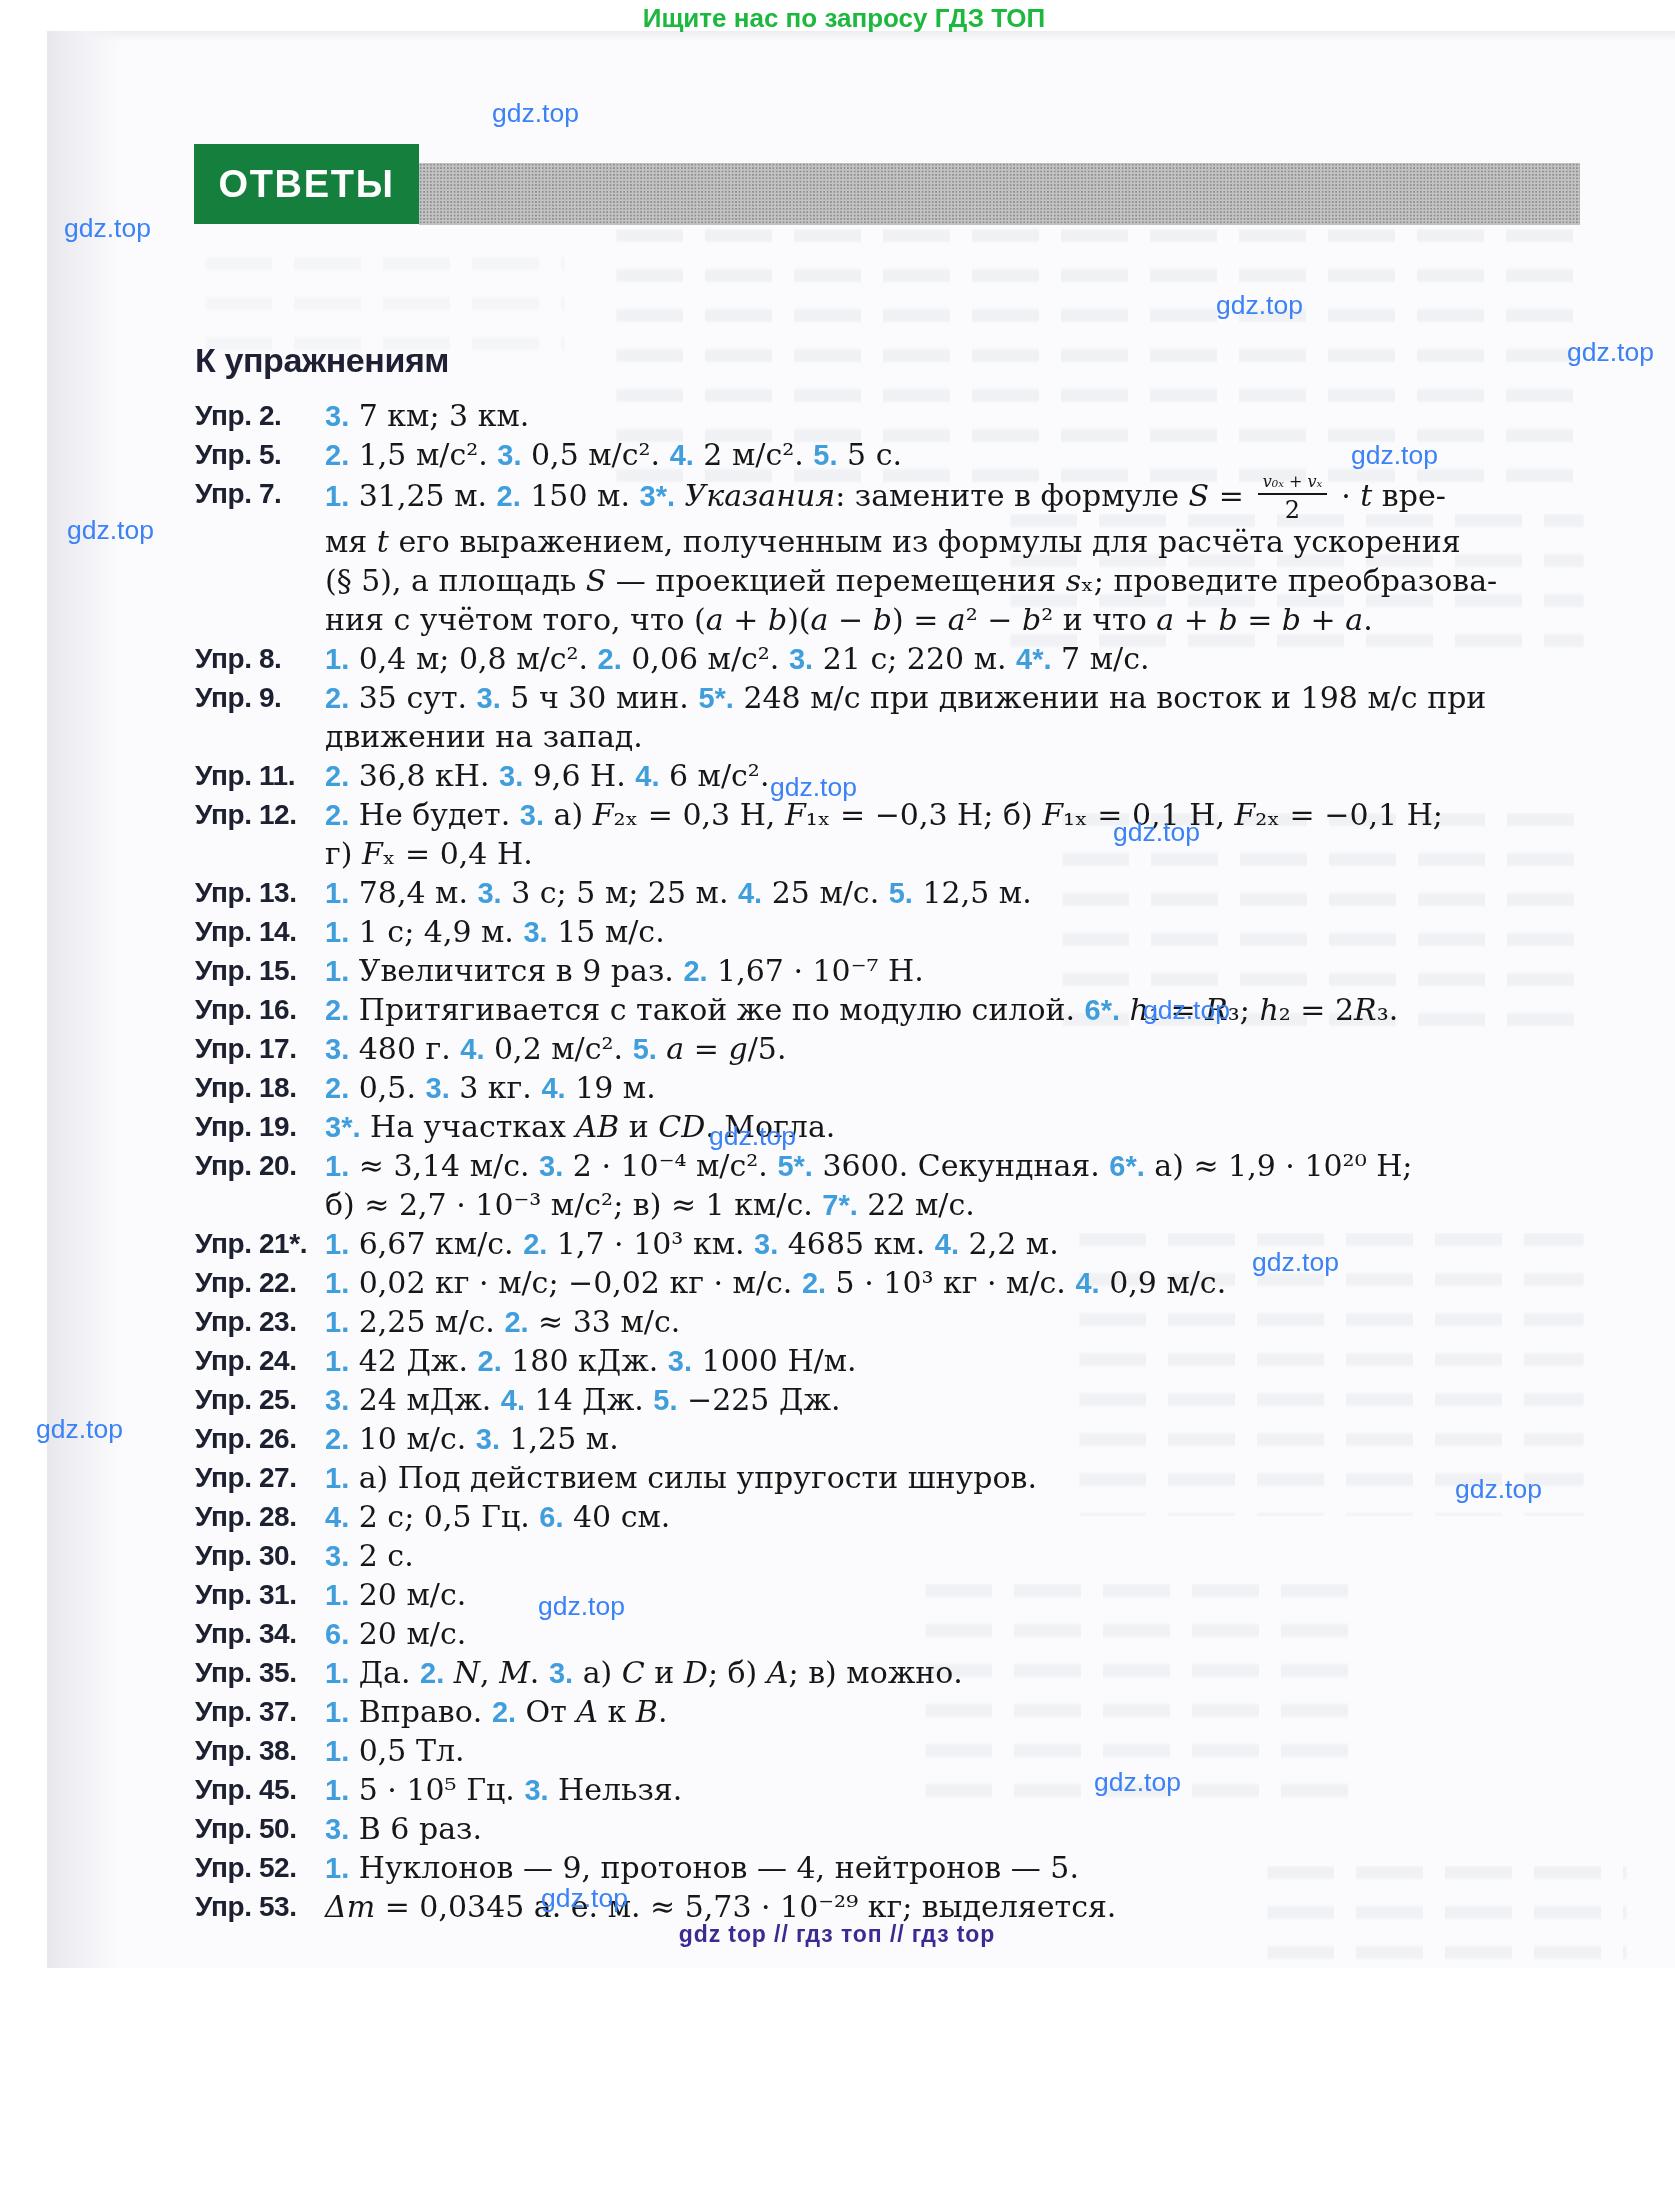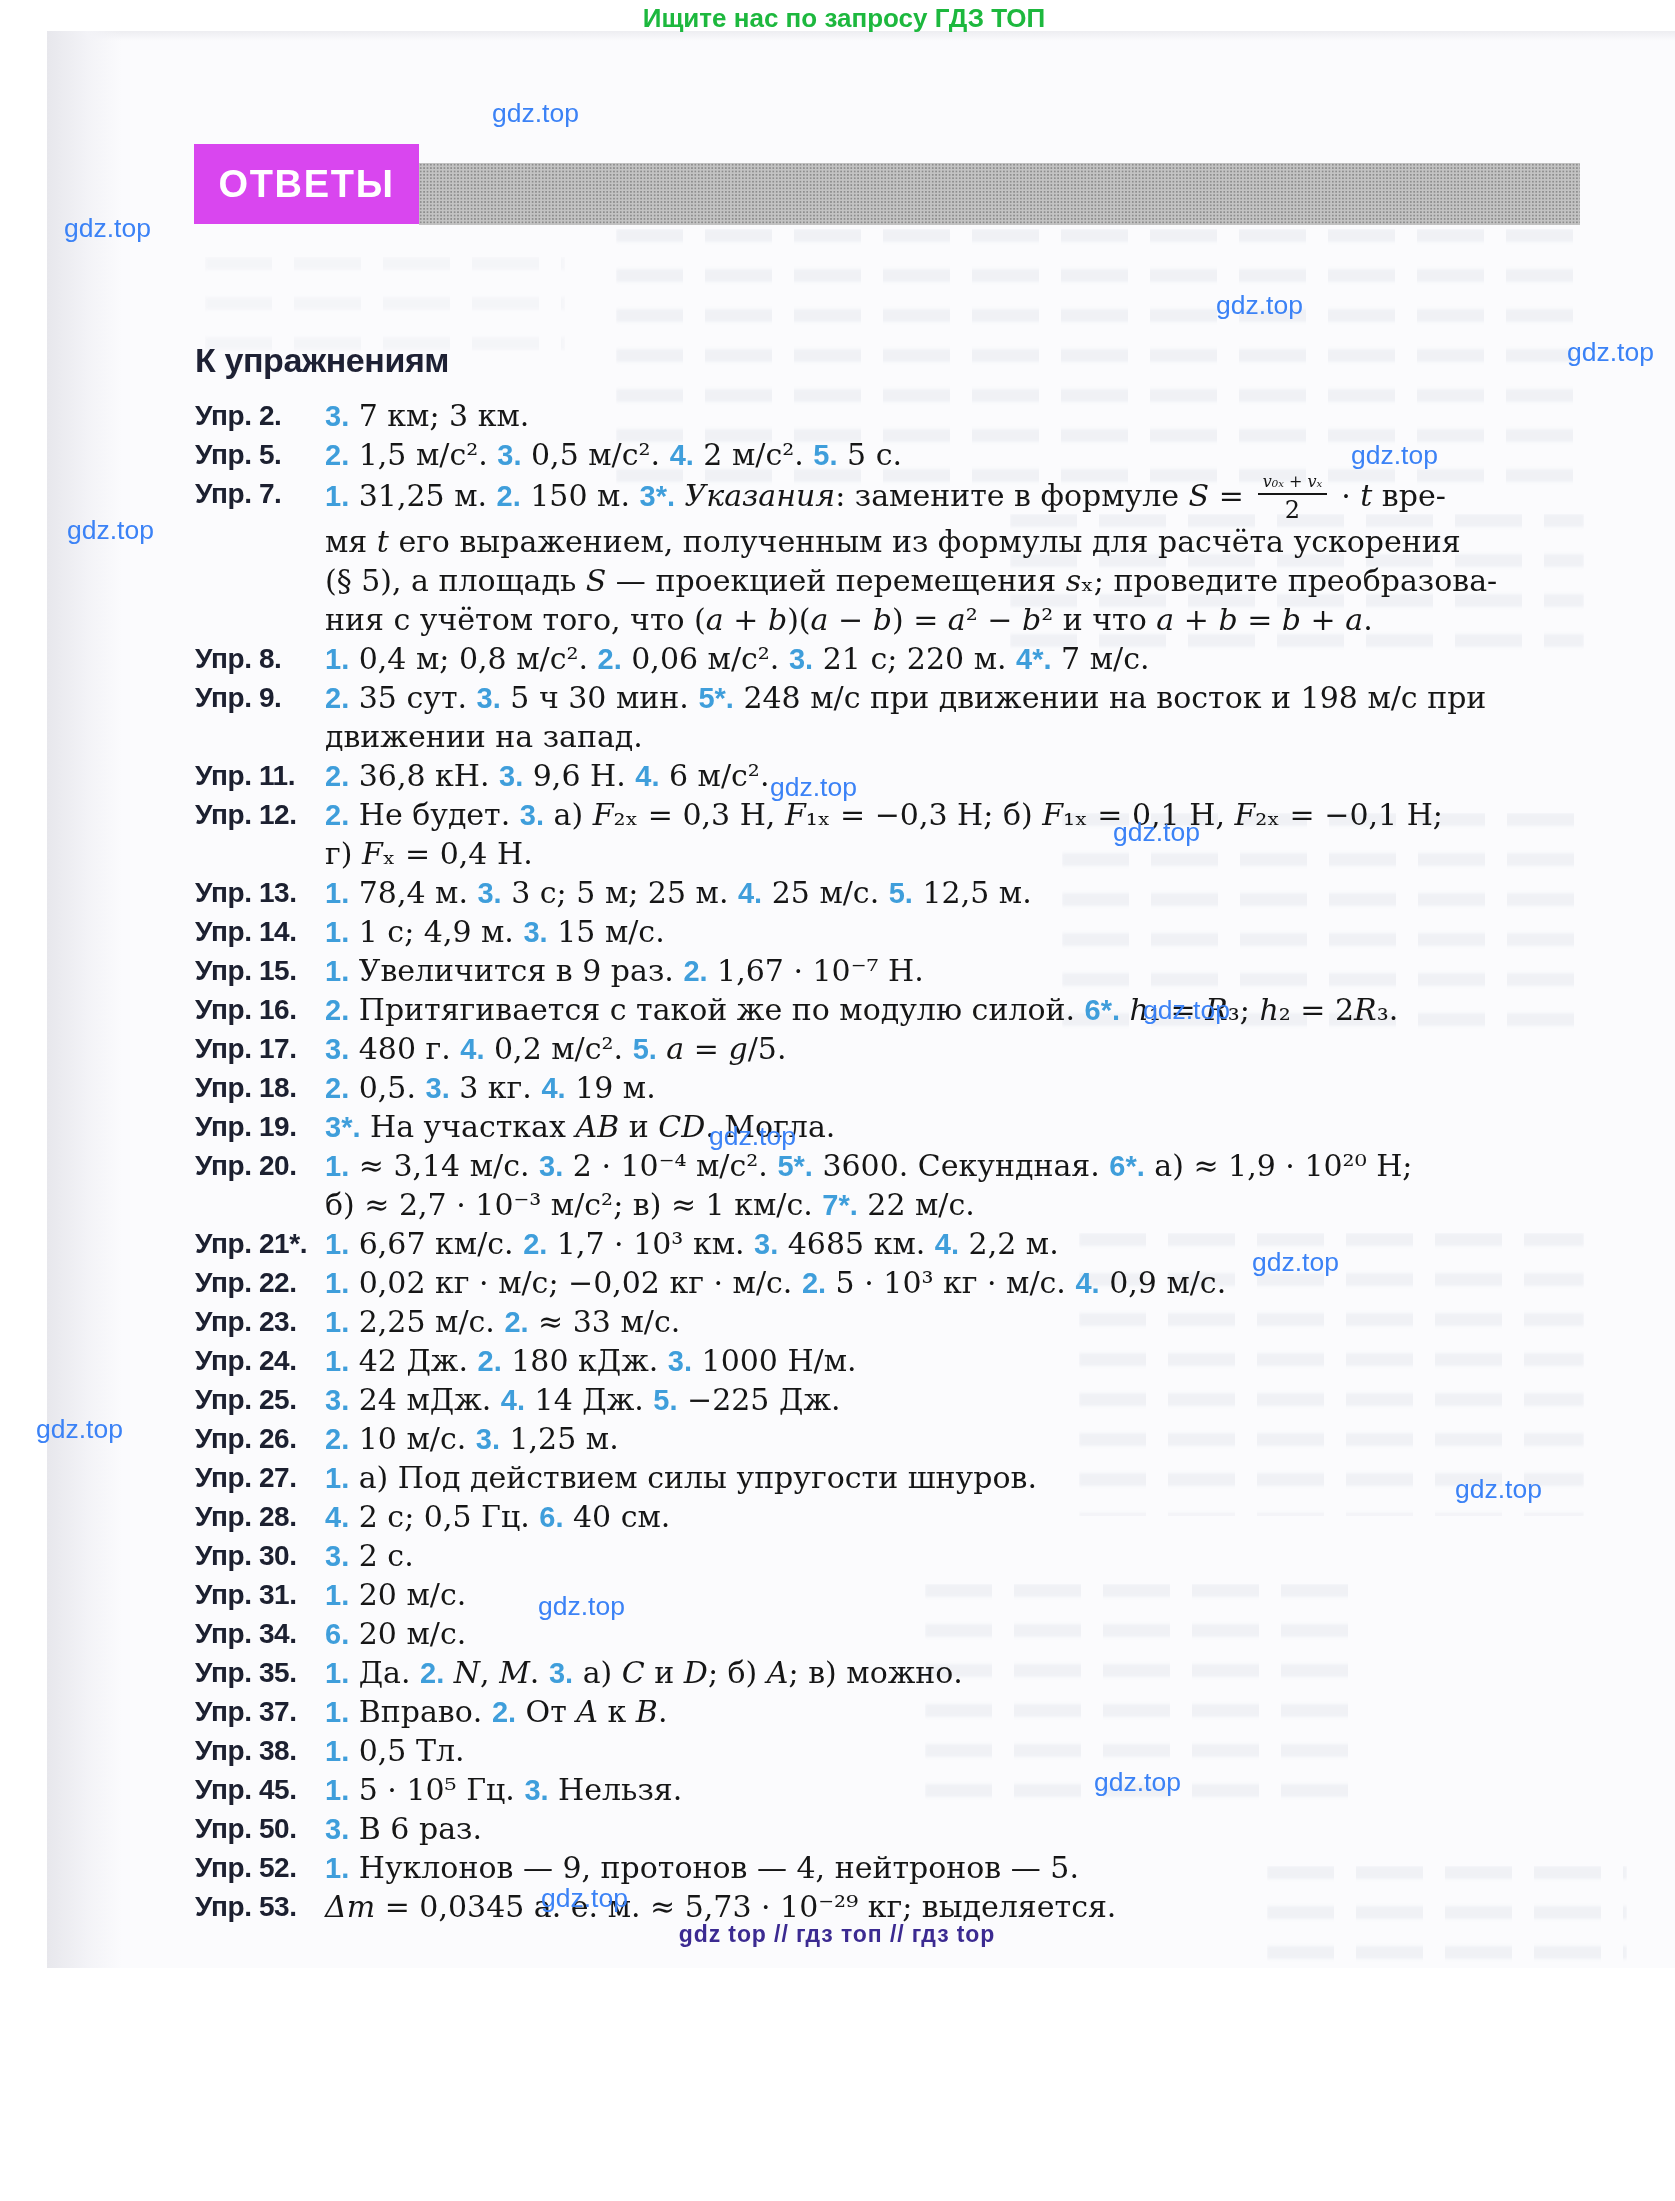--- a/index.html
+++ b/index.html
@@ -7,21 +7,21 @@
           font-family:"DejaVu Serif","Liberation Serif",serif;}
   .page{position:absolute;left:47px;top:31px;width:1628px;height:2104px;background:#fbfbfd;}
   .page-top-edge{position:absolute;left:0;top:0;width:100%;height:10.3px;
           background:linear-gradient(#ededf1,rgba(255,255,255,0));}
   .page-bottom-edge{position:absolute;left:0;bottom:0;width:100%;height:13.7px;
           background:linear-gradient(rgba(255,255,255,0),#ececf0);}
   .gutter{position:absolute;left:0;top:0;bottom:0;width:75px;
           background:linear-gradient(90deg,#e7e7ec 0%,#f3f3f7 55%,rgba(255,255,255,0) 100%);}
   .banner{position:absolute;left:844px;top:3.4px;transform:translateX(-50%);
           font:600 26px "Liberation Sans",sans-serif;color:#1db83e;white-space:nowrap;}
-  .hdr-box{position:absolute;left:194px;top:144px;width:225px;height:80px;background:#d946ef;
+  .hdr-box{position:absolute;left:194px;top:144px;width:225px;height:80px;background:#15803d;
           color:#ffffff;font:bold 38px "Liberation Sans",sans-serif;letter-spacing:1.7px;
           display:flex;align-items:center;justify-content:center;}
   .hdr-bar{position:absolute;left:419px;top:163px;width:1161px;height:62px;background-color:#c3c3c3;
           background-image:radial-gradient(rgba(88,88,88,.5) 0.9px,transparent 1px);background-size:3.4px 3.4px;}
   .section-heading{position:absolute;left:195px;top:341px;
           font:bold 34px "Liberation Sans",sans-serif;color:#1e2134;letter-spacing:-0.4px;}
   .ex-list{position:absolute;left:195px;top:396px;width:1406px;}
   .ex-row{display:flex;align-items:flex-start;}
   .ex-label{flex:0 0 130px;font:bold 28px "Liberation Sans",sans-serif;color:#1c2030;
           line-height:39px;letter-spacing:-0.4px;white-space:nowrap;}

